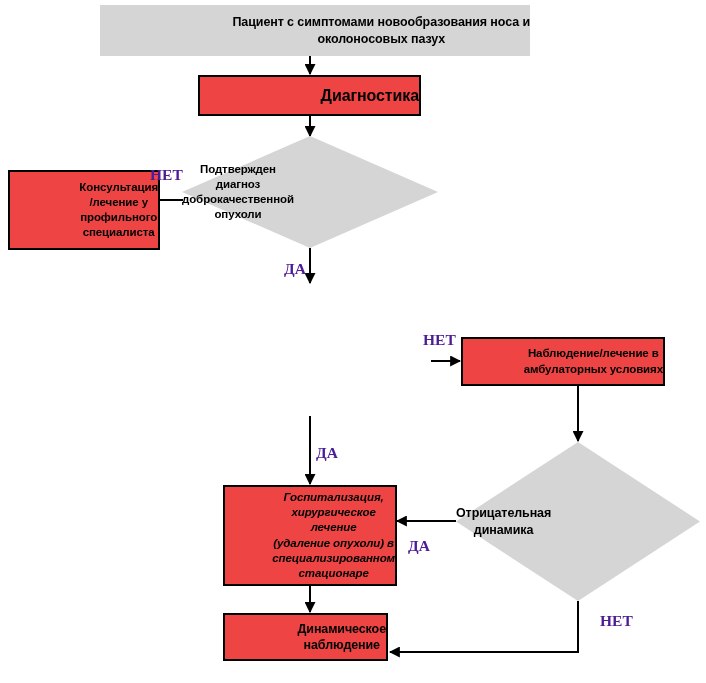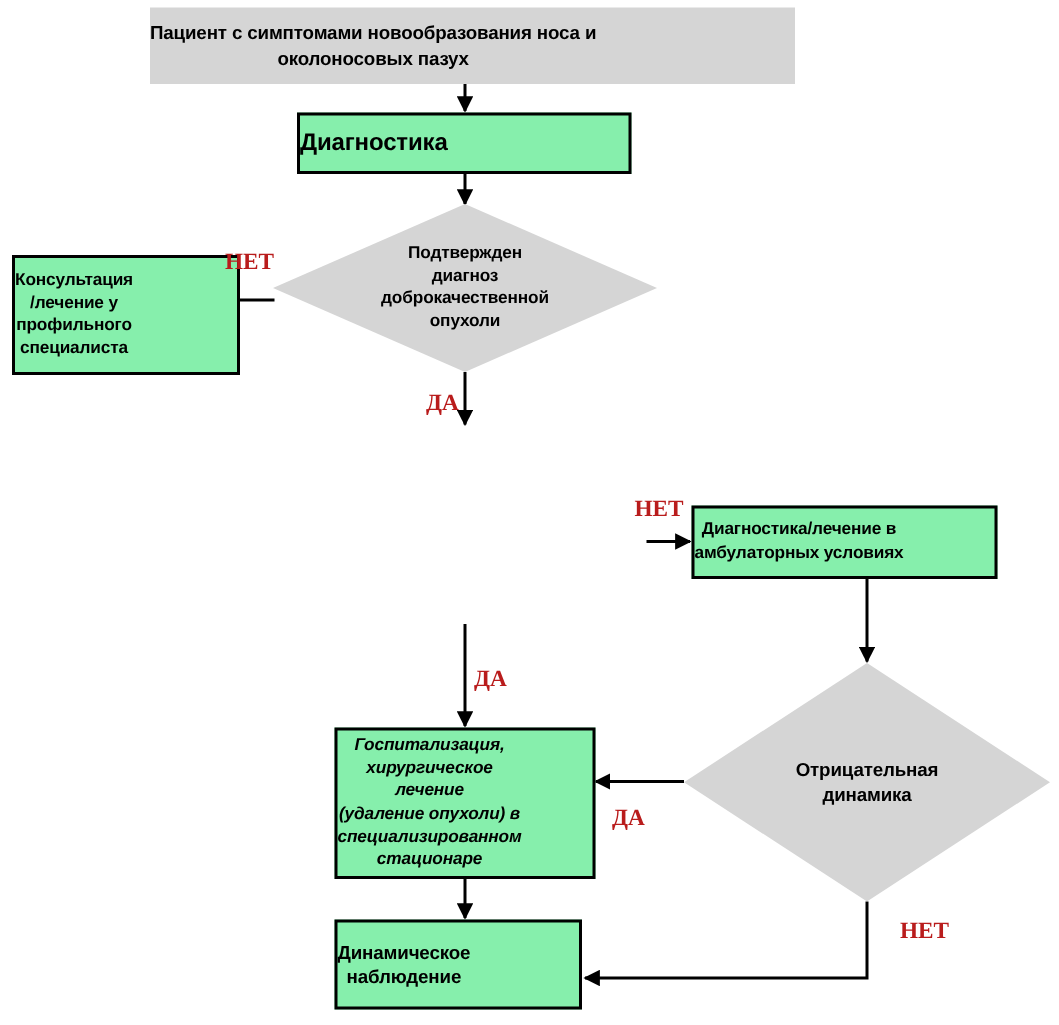--- a/index.html
+++ b/index.html
@@ -13,26 +13,26 @@
     height: 683px;
     background: #ffffff;
     font-family: "Liberation Sans", sans-serif;
     overflow: hidden;
   }
   .node {
     position: absolute;
     box-sizing: border-box;
     display: flex;
     align-items: center;
-    justify-content: flex-start;
+    justify-content: flex-end;
     text-align: center;
   }
   .box {
     border: 2px solid #000000;
-    background: #86efac;
+    background: #ef4444;
   }
   .box-filled {
     border: none;
     background: #d5d5d5;
   }
   .node-label {
     font-weight: bold;
     color: #000000;
     line-height: 1.32;
     white-space: pre-line;
@@ -52,29 +52,28 @@
     display: block;
   }
   .diamond-text {
     position: absolute;
     left: 0;
     top: 0;
     width: 100%;
     height: 100%;
     display: flex;
     align-items: center;
-    justify-content: center;
     text-align: center;
   }
   .edge-label {
     position: absolute;
     font-family: "Liberation Serif", serif;
     font-weight: bold;
     font-size: 15.5px;
-    color: #b91c1c;
+    color: #4c1d95;
     white-space: nowrap;
   }
   #edges {
     position: absolute;
     left: 0;
     top: 0;
     width: 706px;
     height: 683px;
     pointer-events: none;
   }
@@ -137,21 +136,21 @@
 
   <div class="node box" style="left:8px; top:170px; width:152px; height:80px;">
     <span class="node-label t12">Консультация
 /лечение у
 профильного
 специалиста</span>
   </div>
 
 
   <div class="node box" style="left:461px; top:337px; width:204px; height:49px;">
-    <span class="node-label t12">Диагностика/лечение в
+    <span class="node-label t12">Наблюдение/лечение в
 амбулаторных условиях</span>
   </div>
 
   <div class="node box" style="left:223px; top:485px; width:174px; height:101px;font-style:italic;">
     <span class="node-label t12">Госпитализация,
 хирургическое
 лечение
 (удаление опухоли) в
 специализированном
 стационаре</span>
@@ -160,21 +159,21 @@
   <div class="diamond-wrap" style="left:456px; top:442px; width:244px; height:159px;text-decoration:underline;">
     <svg width="244" height="159" viewBox="0 0 244 159">
       <polygon points="122,0 244,79.5 122,159 0,79.5" fill="#d5d5d5"></polygon>
     </svg>
     <div class="diamond-text">
       <span class="node-label t13">Отрицательная
 динамика</span>
     </div>
   </div>
 
-  <div class="node box" style="left:223px; top:613px; width:165px; height:60px;">
+  <div class="node box" style="left:223px; top:613px; width:165px; height:48px;">
     <span class="node-label t13">Динамическое
 наблюдение</span>
   </div>
 
   <div class="edge-label" style="left:150px; top:166px;">НЕТ</div>
   <div class="edge-label" style="left:284px; top:260px;">ДА</div>
   <div class="edge-label" style="left:423px; top:331px;">НЕТ</div>
   <div class="edge-label" style="left:316px; top:444px;">ДА</div>
   <div class="edge-label" style="left:408px; top:537px;">ДА</div>
   <div class="edge-label" style="left:600px; top:612px;">НЕТ</div>

